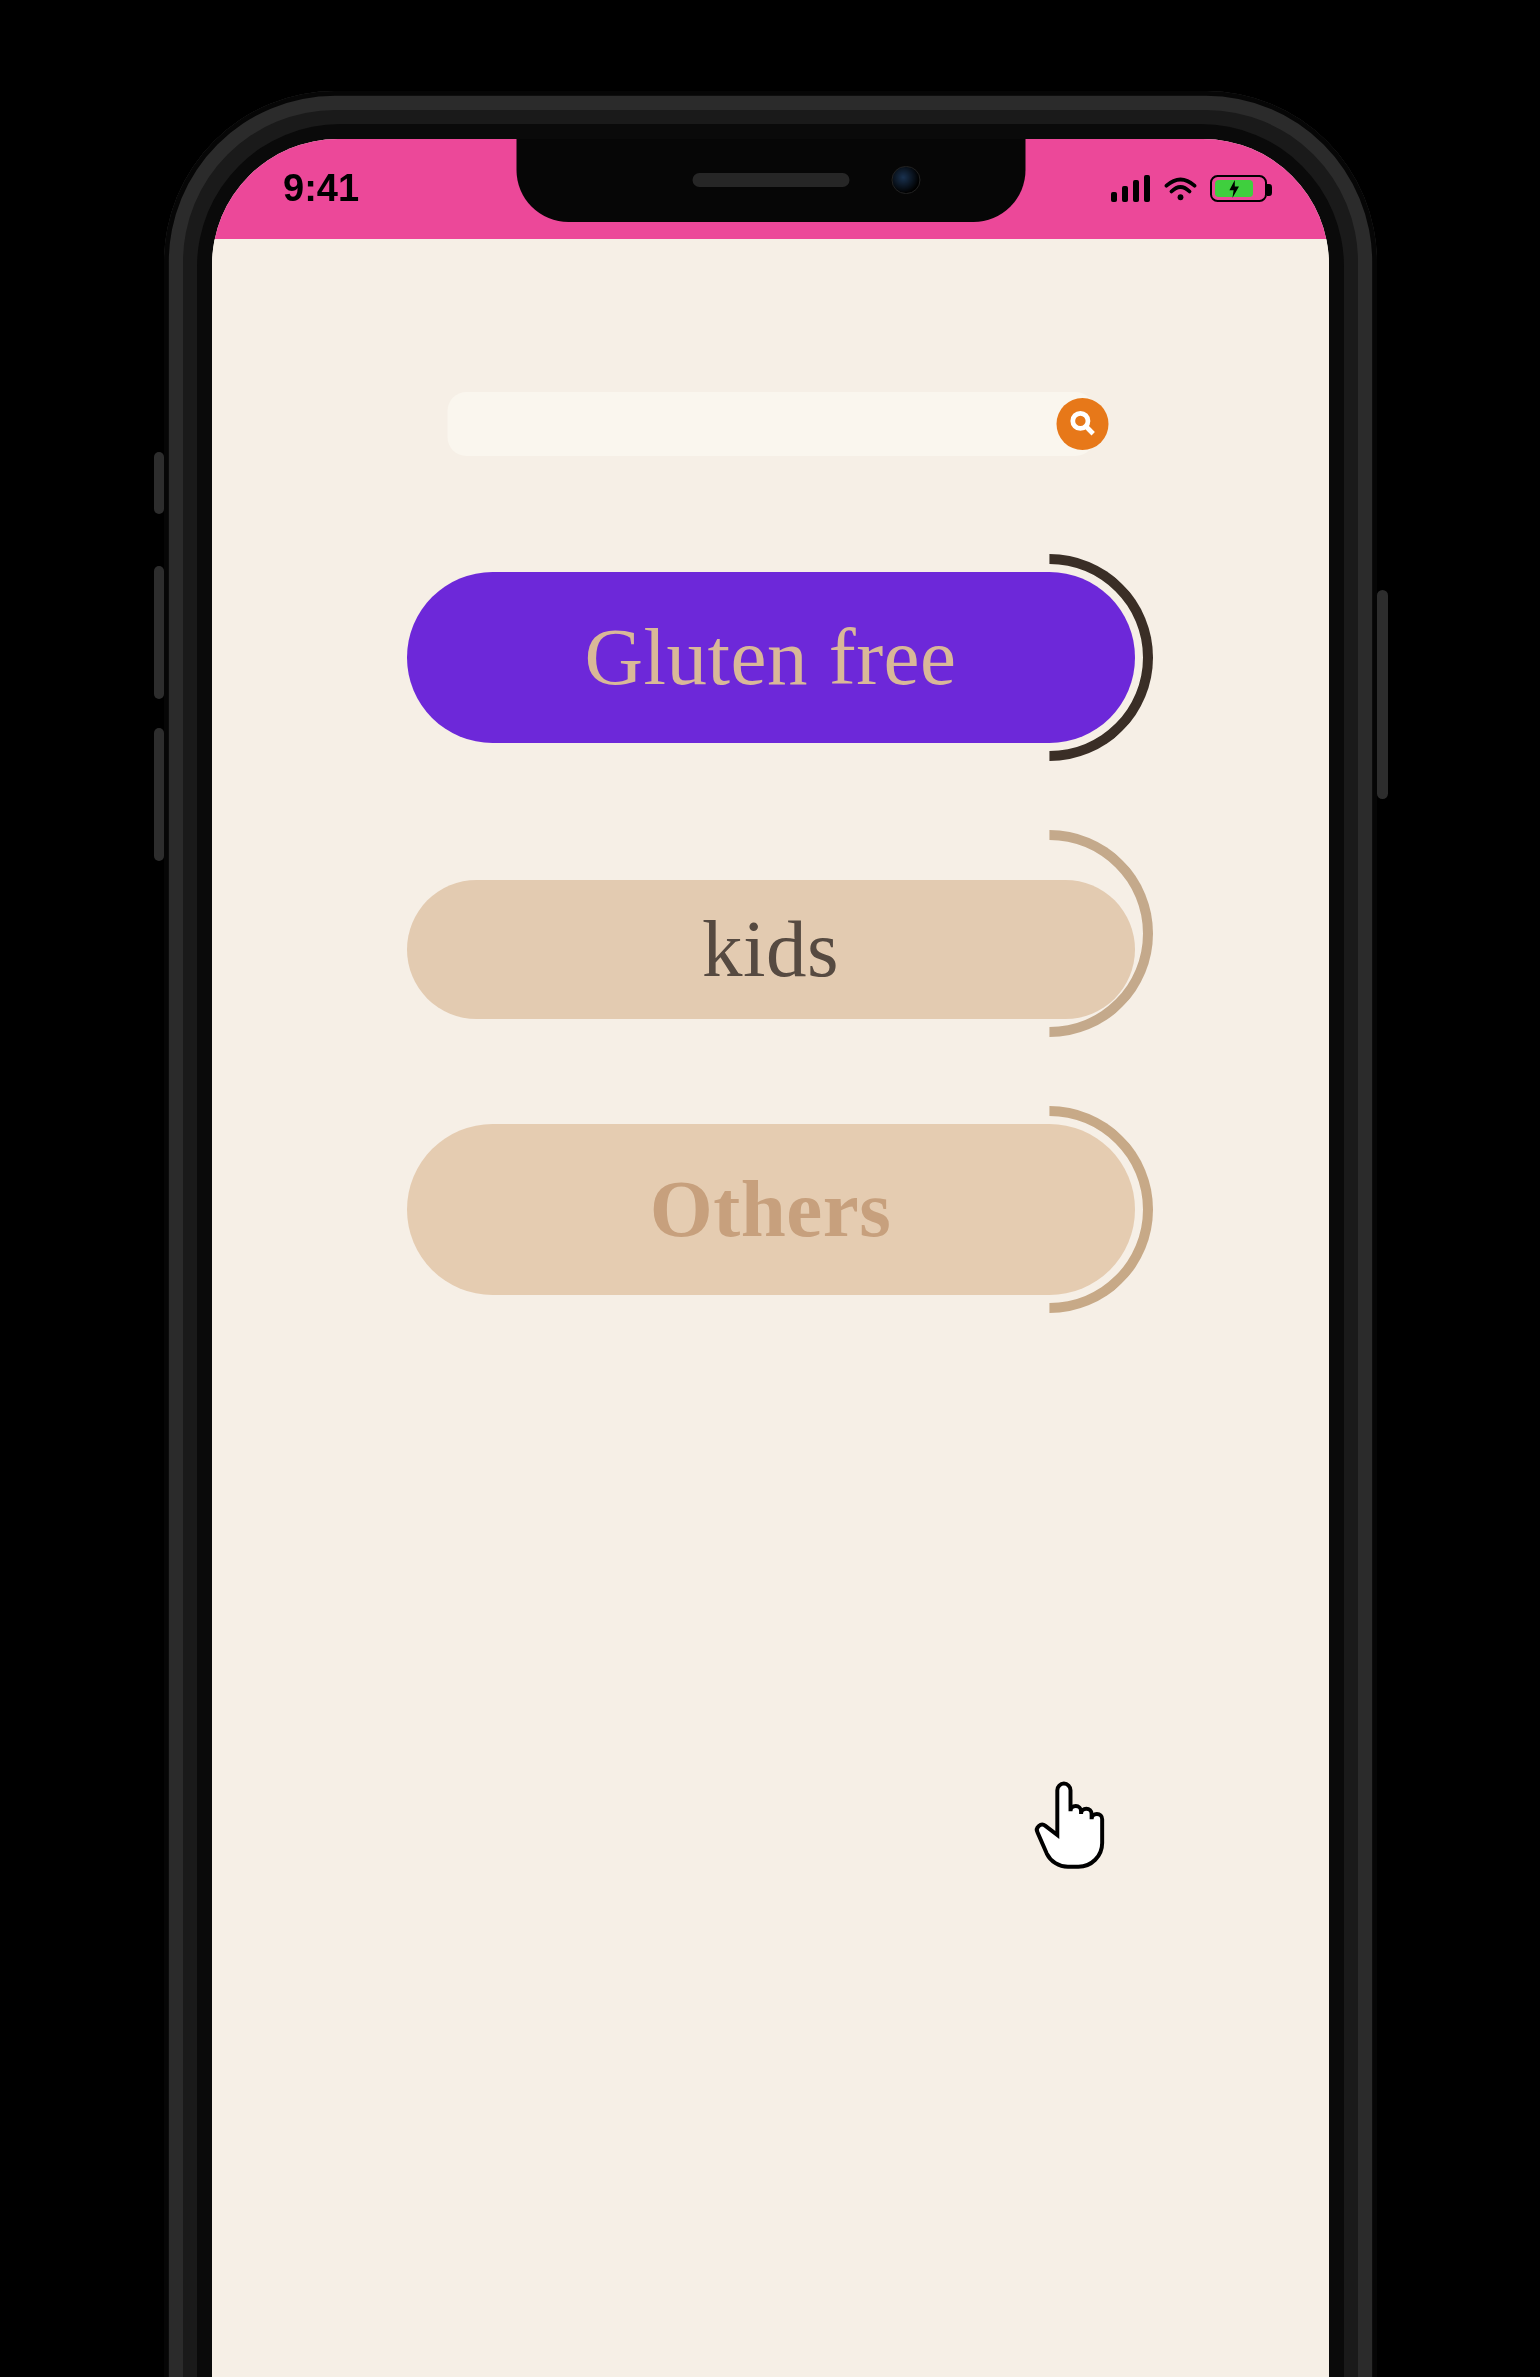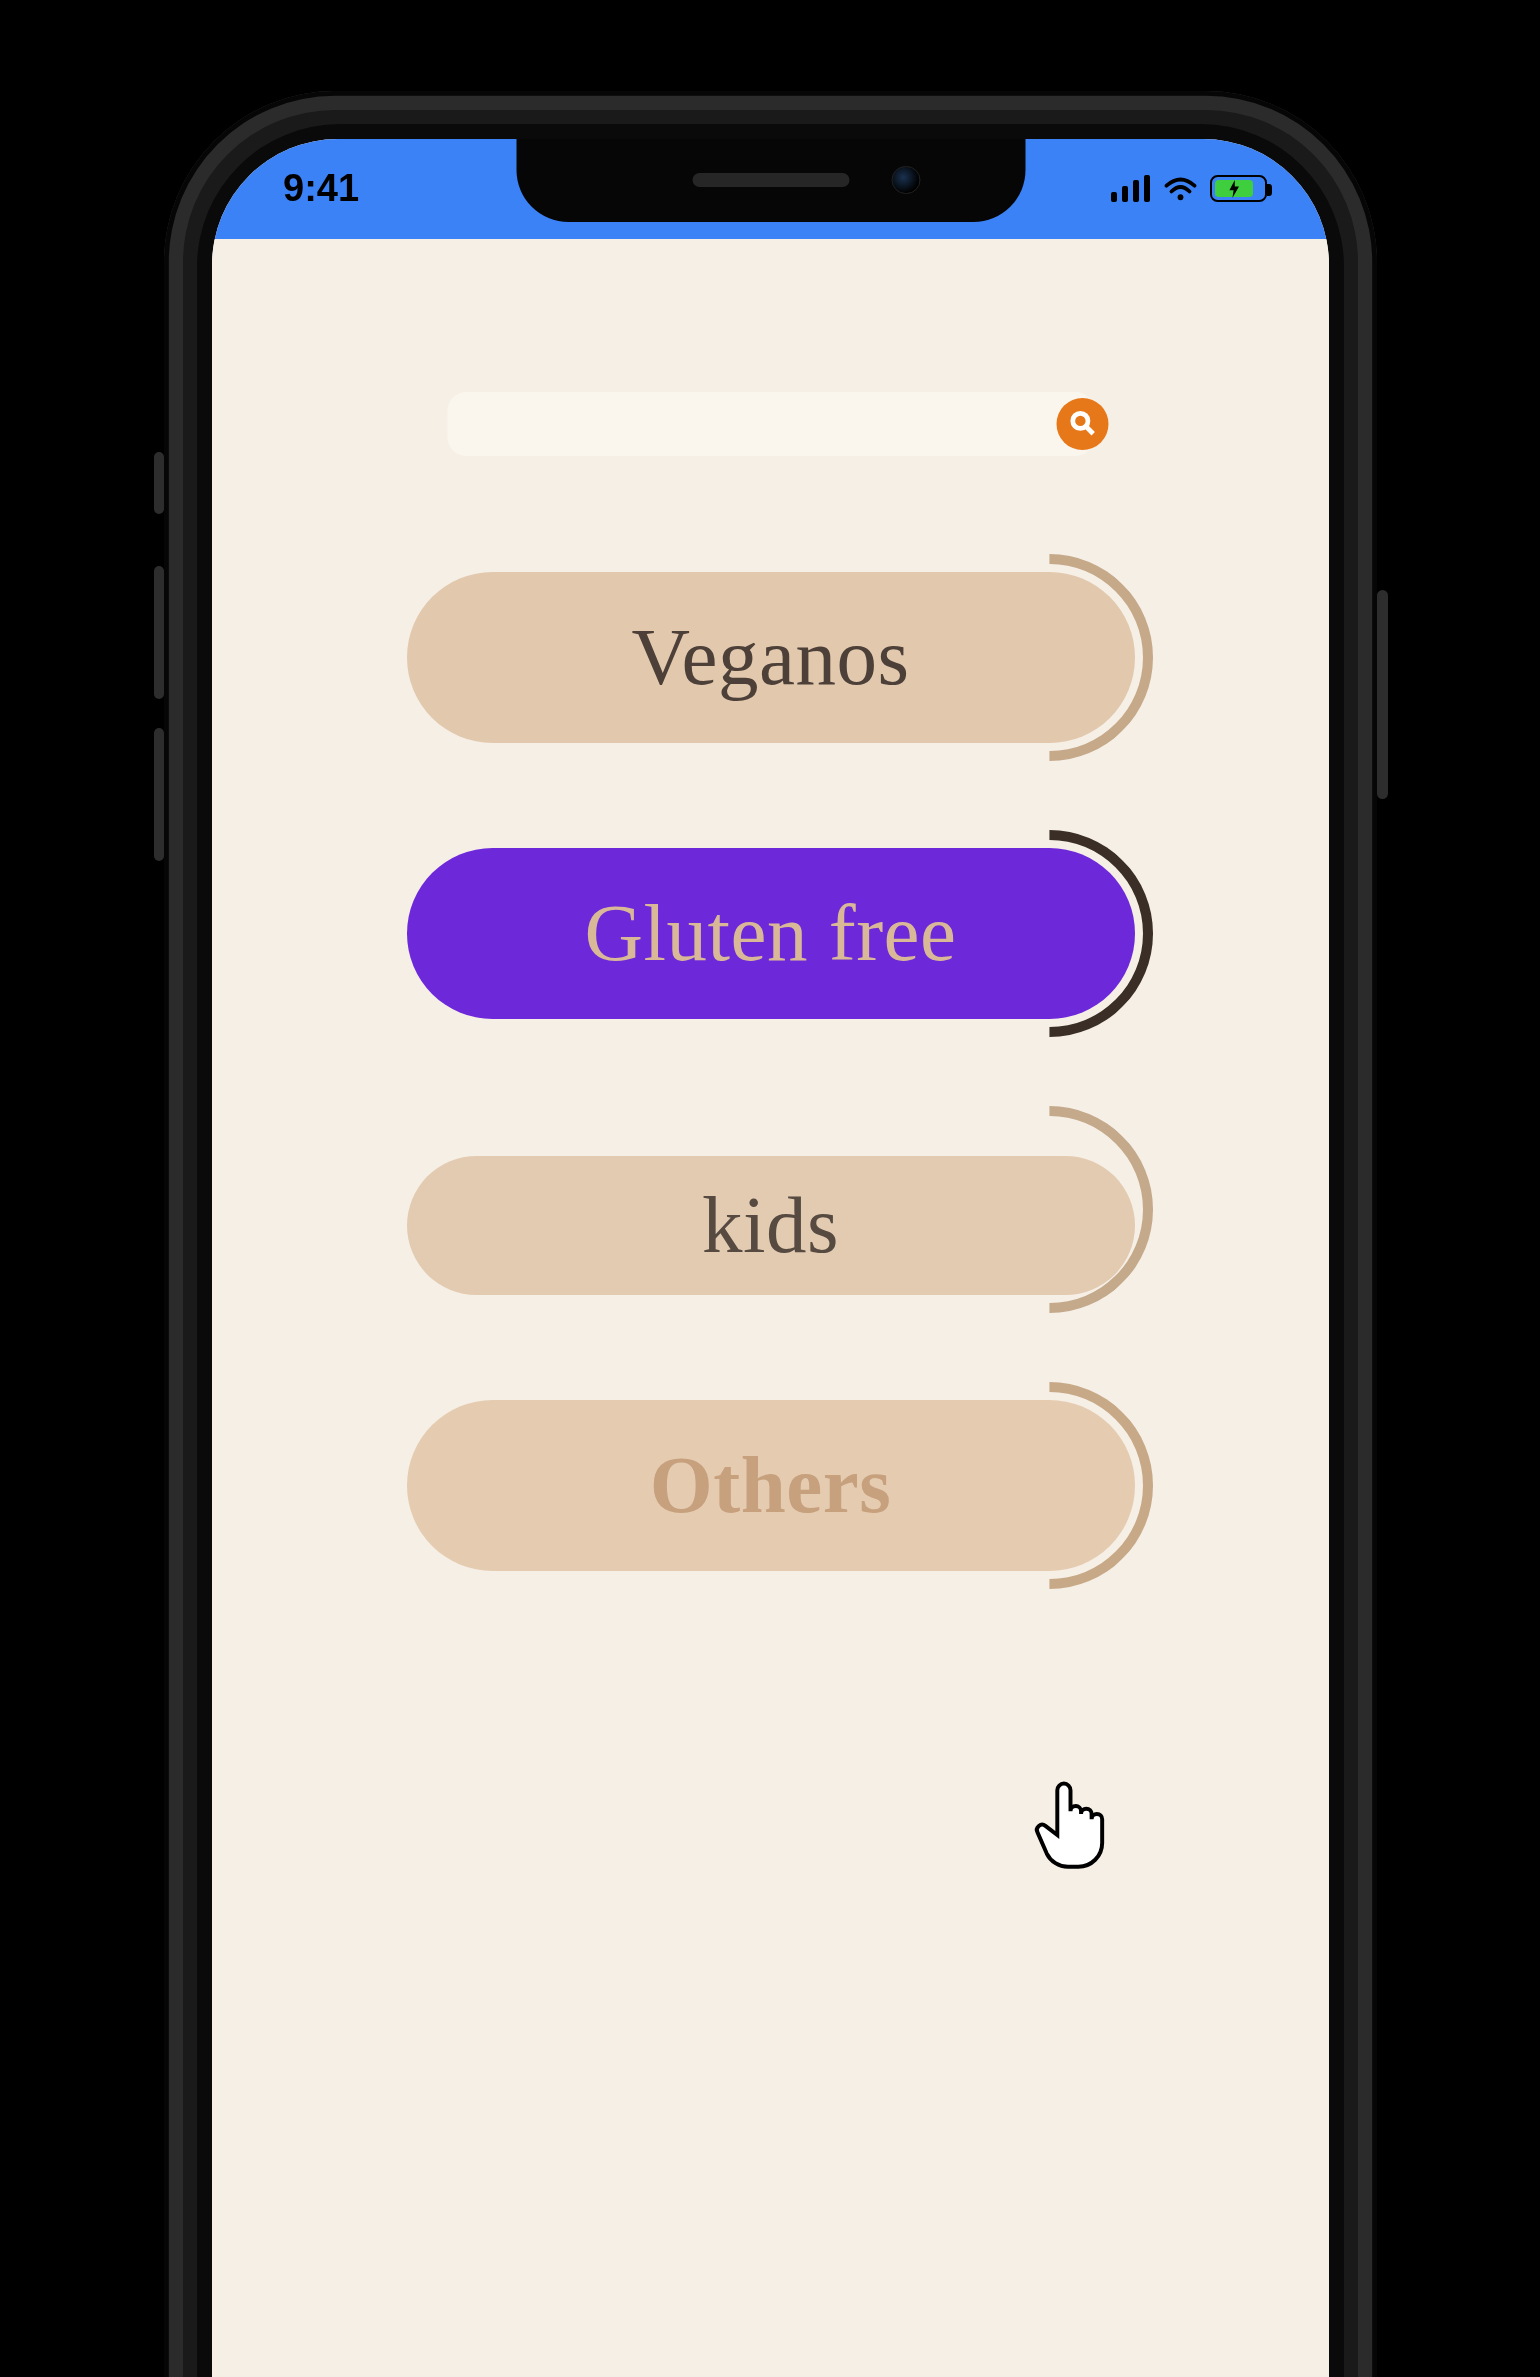--- a/index.html
+++ b/index.html
@@ -68,21 +68,21 @@
     width:28.5px; height:28.5px; border-radius:50%;
     background: radial-gradient(circle at 40% 40%, #1a3250 0%, #000 70%);
     border:1.9px solid #222;
     position:absolute; right:105px; top:27px;
   }
 
   
   .status-bar {
     position:absolute; top:0; left:0; right:0;
     height:100px;
-    background:#3b82f6;
+    background:#ec4899;
     display:flex; align-items:center; justify-content:space-between;
     padding:0 62px 0 71px;
     font-family:-apple-system,BlinkMacSystemFont,'Helvetica Neue',sans-serif;
     font-weight:600;
     font-size:38px;
     color:#000;
     z-index:20;
     gap:11px;
   }
   .status-right { display:flex; align-items:center; gap:13.3px; }
@@ -230,26 +230,20 @@
           <div class="search-btn">
             <svg class="mag-icon" viewBox="0 0 60 60">
               <circle cx="25" cy="25" r="16"></circle>
               <line x1="38" y1="38" x2="52" y2="52"></line>
             </svg>
           </div>
         </div>
 
         <div class="cats">
 
-          <div class="pill-wrap">
-            <div class="pill-arc arc v1"></div>
-            <div class="pill v1">
-                <span>Veganos</span>
-              </div>
-          </div>
 
 
           <div class="pill-wrap">
             <div class="pill-arc arc v3"></div>
             <div class="pill v3">
                 <span>Gluten free</span>
               </div>
           </div>
 
           <div class="pill-wrap">

